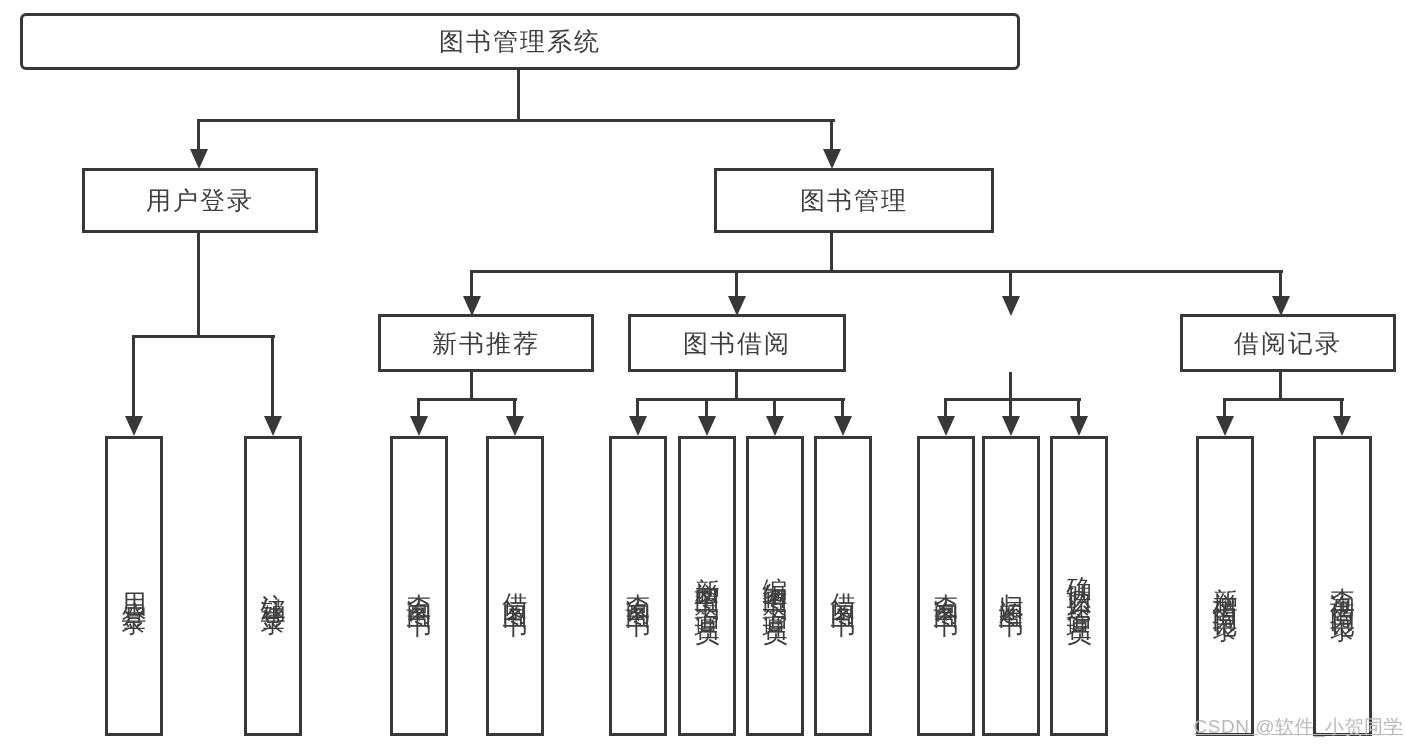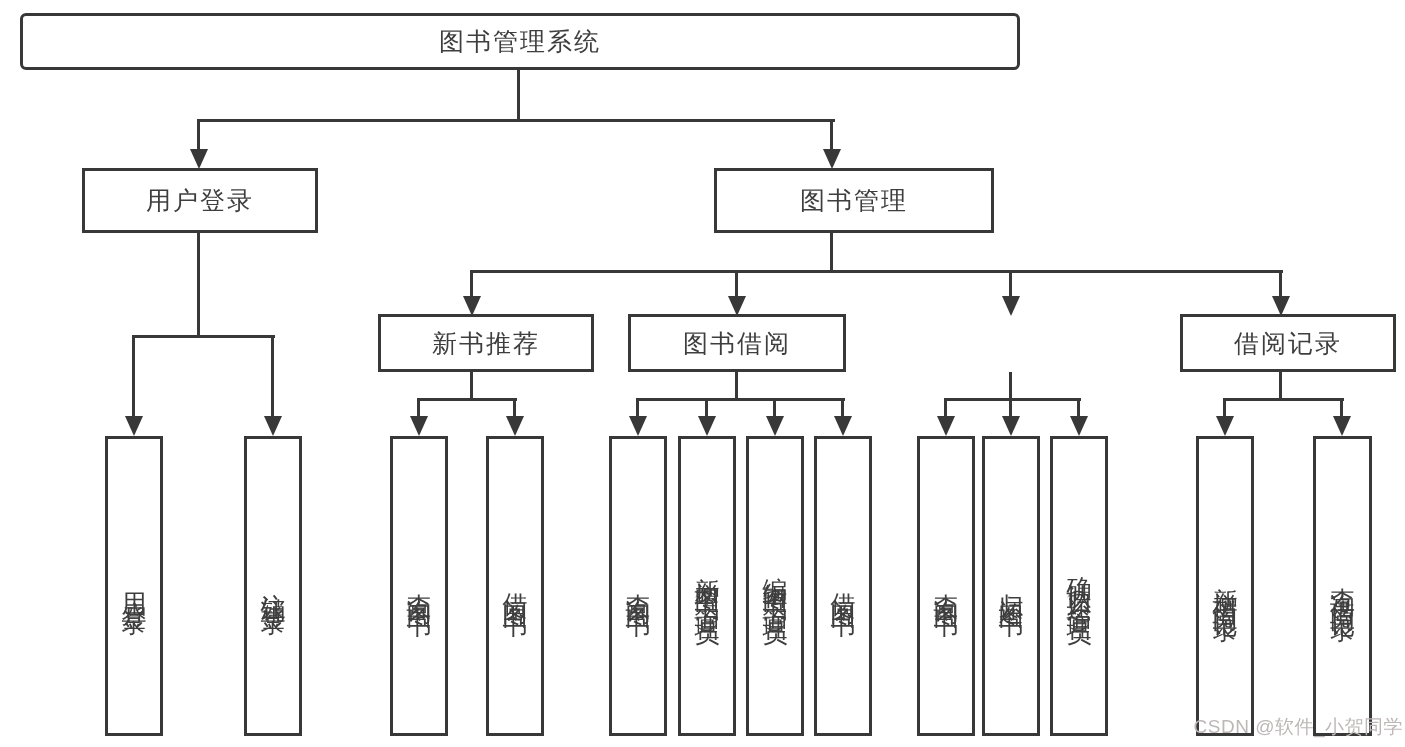--- a/index.html
+++ b/index.html
@@ -24,21 +24,21 @@
   
   .vl{position:absolute;width:3px;background:#383838;}
   .hl{position:absolute;height:3px;background:#383838;}
   .arrow{
     position:absolute;width:0;height:0;
     border-left:9px solid transparent;border-right:9px solid transparent;
     border-top:20px solid #383838;
   }
   .watermark{
     position:absolute;right:2px;top:714px;
-    font-size:19px;letter-spacing:0.5px;color:#beb7b7;white-space:nowrap;
+    font-size:19px;letter-spacing:0.5px;color:#beb7b7;white-space:nowrap;text-decoration:underline;
   }
 </style>
 </head>
 <body>
 
 <div class="stage">
 
   <div class="box" style="left:20px;top:13px;width:1000px;height:57px;border-radius:6px;">
     <span class="hlabel">图书管理系统</span>
   </div>

